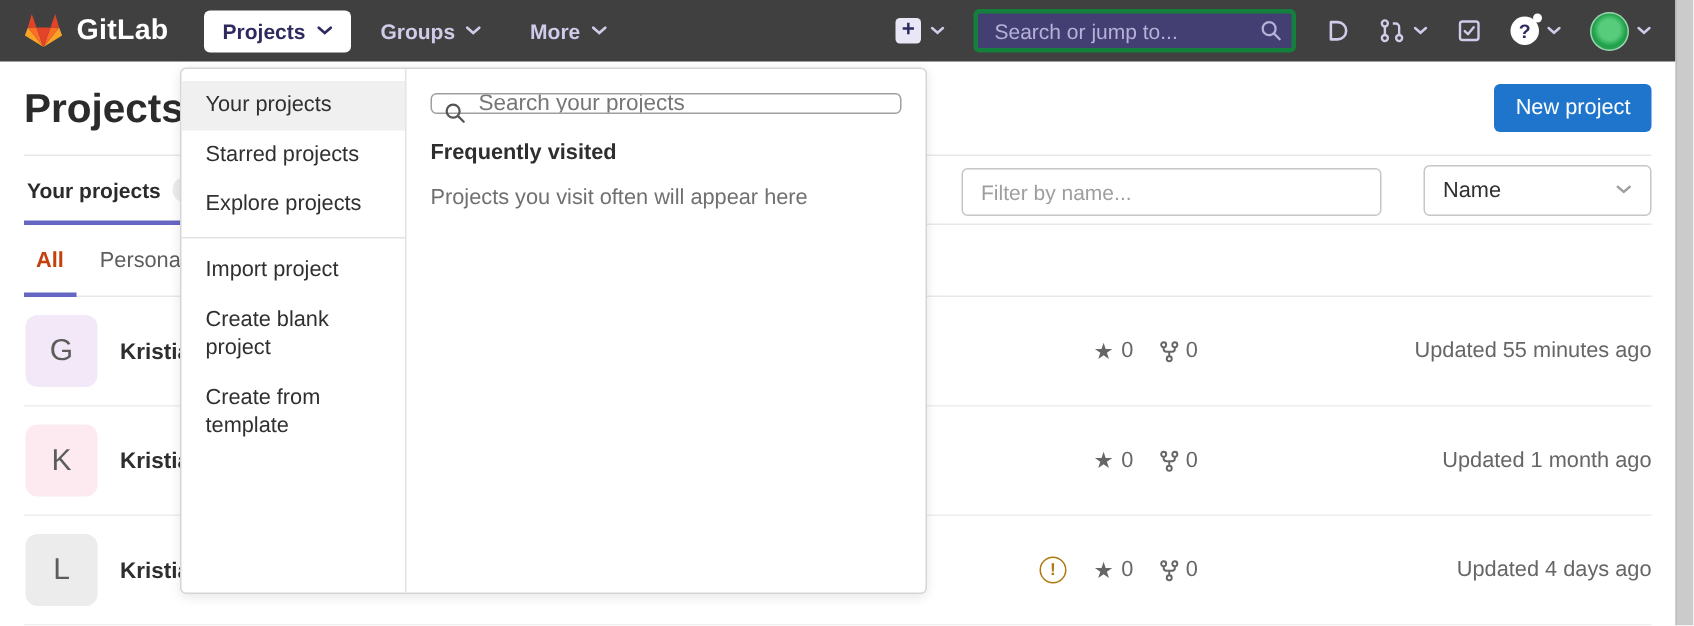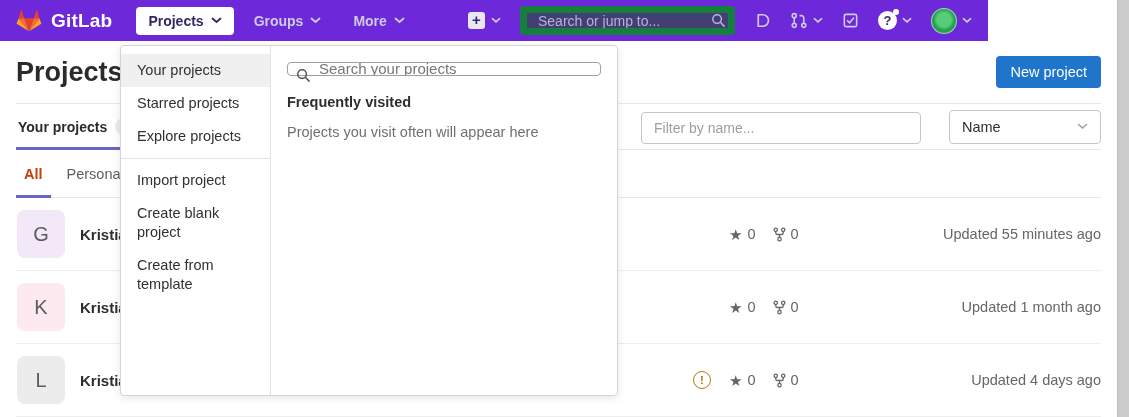--- a/index.html
+++ b/index.html
@@ -1,37 +1,37 @@
 <!DOCTYPE html>
 <html><head>
 <meta charset="utf-8">
 <style>
   * { margin:0; padding:0; box-sizing:border-box; }
   html,body { width:1129px; height:417px; overflow:hidden; background:#fff;
               font-family:"Liberation Sans", sans-serif; }
   body { position:relative; }
 
   
-  .navbar { position:absolute; top:0; left:0; width:988px; height:41px;
-            background:#6d28d9; display:flex; align-items:center; padding:0 16px; }
+  .navbar { position:absolute; top:0; left:0; width:1117px; height:41px;
+            background:#404040; display:flex; align-items:center; padding:0 16px; }
   .brand { display:flex; align-items:center; gap:9px; margin-right:24px; }
   .brand-name { color:#fff; font-size:19px; font-weight:700; letter-spacing:.2px; }
   .nav-item { display:flex; align-items:center; gap:7px; padding:6px 12px;
               font-size:14px; font-weight:600; color:#cfcbe8; border-radius:4px;
               margin-right:8px; cursor:pointer; }
   .nav-item.active { background:#fff; color:#2e2a60; }
   .spacer { flex:1; }
   .nav-right { display:flex; align-items:center; gap:19px; }
   .plus-group { display:flex; align-items:center; gap:6px; }
   .plus-box { width:17px; height:17px; background:#e9e7f6; border-radius:3px;
               color:#2e2a60; font-size:15px; font-weight:700; line-height:16px;
               text-align:center; }
   .nav-search { position:relative; }
   .nav-search input { width:215px; height:29px; background:#443f72;
-              border:7px solid #15803d; border-radius:4px; color:#fff;
+              border:3px solid #15803d; border-radius:4px; color:#fff;
               font-size:14px; padding:0 32px 0 11px; outline:none;
               font-family:"Liberation Sans", sans-serif; }
   .nav-search input::placeholder { color:#b6b1d8; }
   .nav-search svg { position:absolute; right:9px; top:7px; }
   .icon-btn { display:flex; align-items:center; gap:5px; cursor:pointer; }
   .help-wrap { position:relative; }
   .help-circle { width:19px; height:19px; border-radius:50%; background:#fff;
                  color:#2e2a60; font-weight:700; font-size:13px; display:flex;
                  align-items:center; justify-content:center; }
   .help-dot { position:absolute; top:-2px; right:-2px; width:6px; height:6px;

